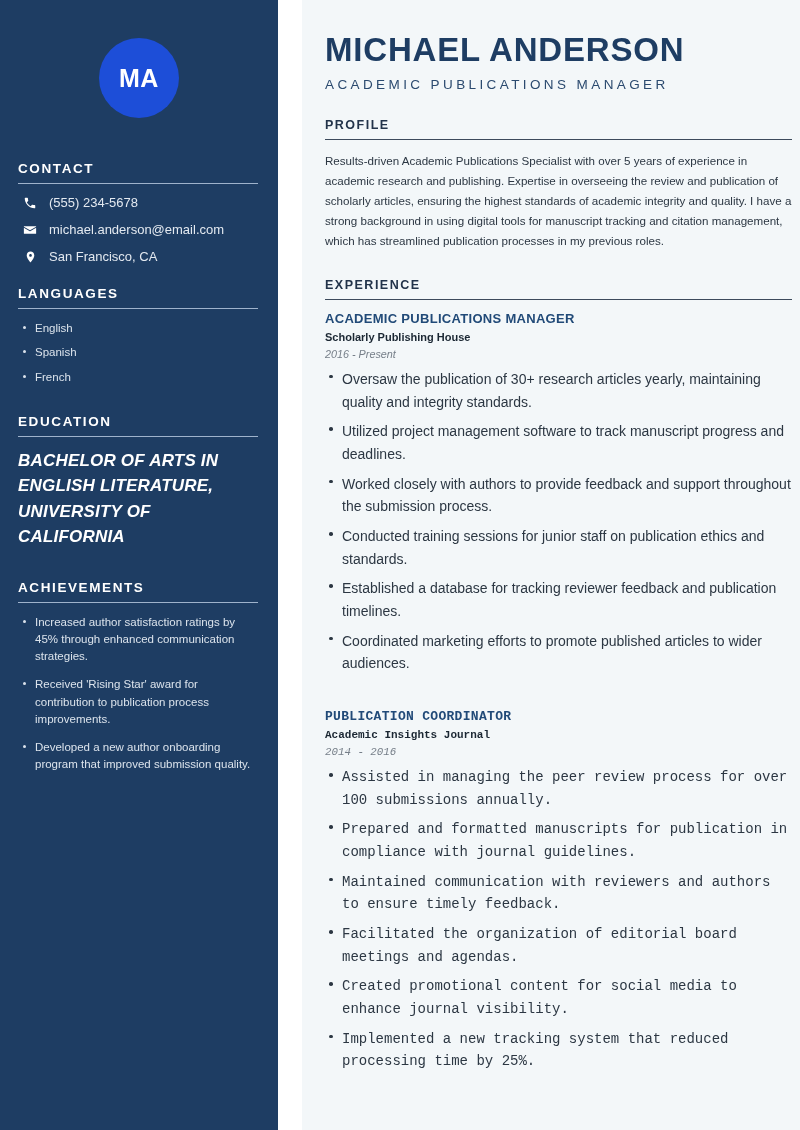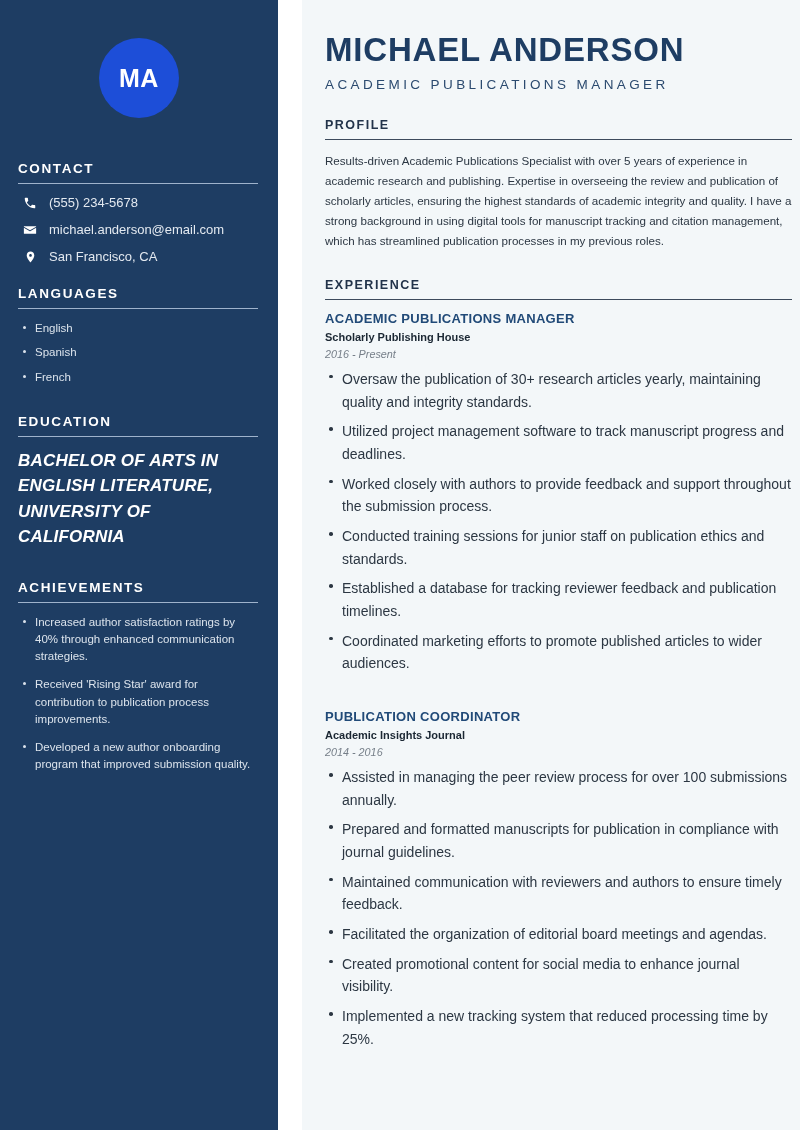--- a/index.html
+++ b/index.html
@@ -166,21 +166,21 @@
     margin-bottom: 11px;
   }
 
   .profile-text {
     color: #2c3743;
     font-size: 11.6px;
     line-height: 1.72;
   }
 
   .job { margin-bottom: 0; }
-  .job + .job { margin-top: 34px; }
+  .job + .job { margin-top: 34px; font-family: Liberation Mono, monospace; }
 
   .job-title {
     color: #214a78;
     font-size: 13px;
     font-weight: bold;
     letter-spacing: 0.3px;
     margin-bottom: 5px;
   }
   .job-company {
     color: #1b2733;
@@ -272,21 +272,21 @@
     <section class="side-section education">
       <div class="side-heading">EDUCATION</div>
       <div class="side-rule"></div>
       <div class="edu-entry">BACHELOR OF ARTS IN ENGLISH LITERATURE, UNIVERSITY OF CALIFORNIA</div>
     </section>
 
     <section class="side-section achievements">
       <div class="side-heading">ACHIEVEMENTS</div>
       <div class="side-rule"></div>
       <ul class="side-list multiline">
-        <li>Increased author satisfaction ratings by 40% through enhanced communication strategies.</li>
+        <li>Increased author satisfaction ratings by 45% through enhanced communication strategies.</li>
         <li>Received 'Rising Star' award for contribution to publication process improvements.</li>
         <li>Developed a new author onboarding program that improved submission quality.</li>
       </ul>
     </section>
 
   </aside>
 
   <main class="main">
 
     <h1 class="full-name">MICHAEL ANDERSON</h1>

